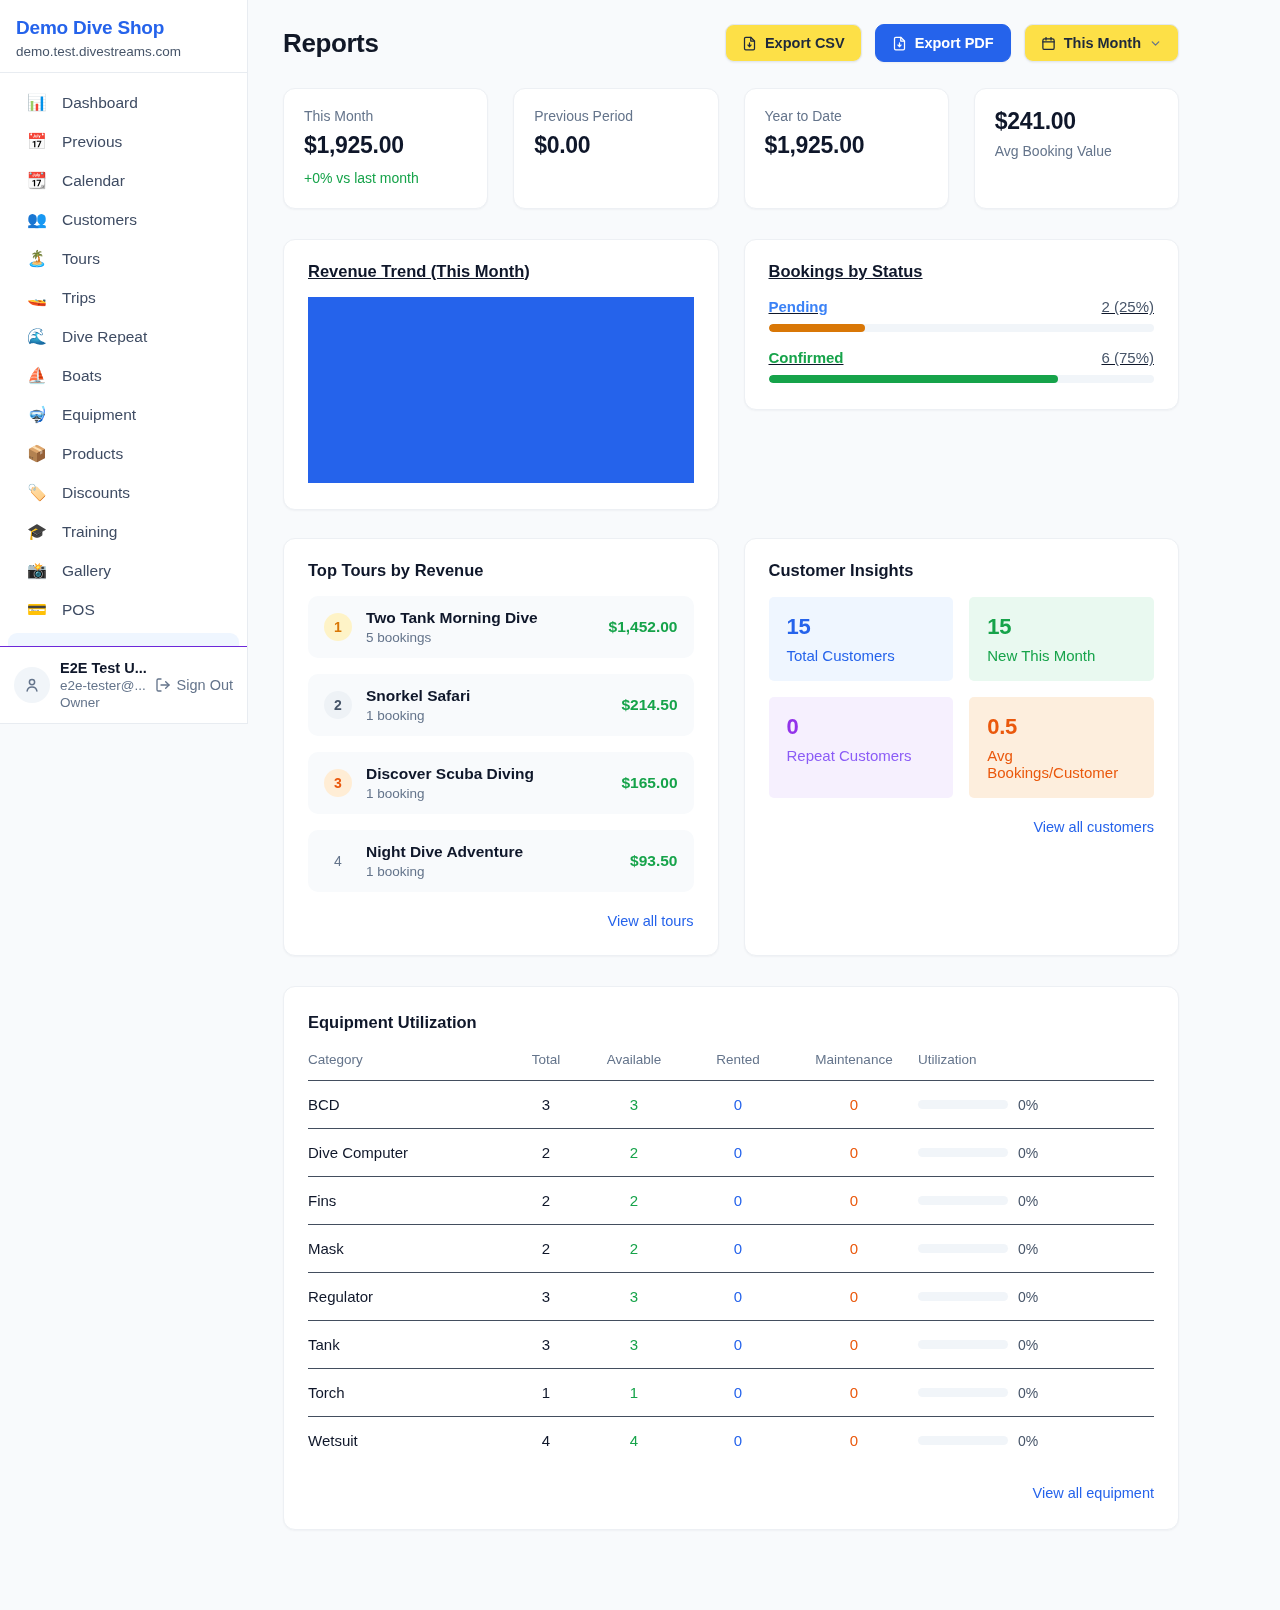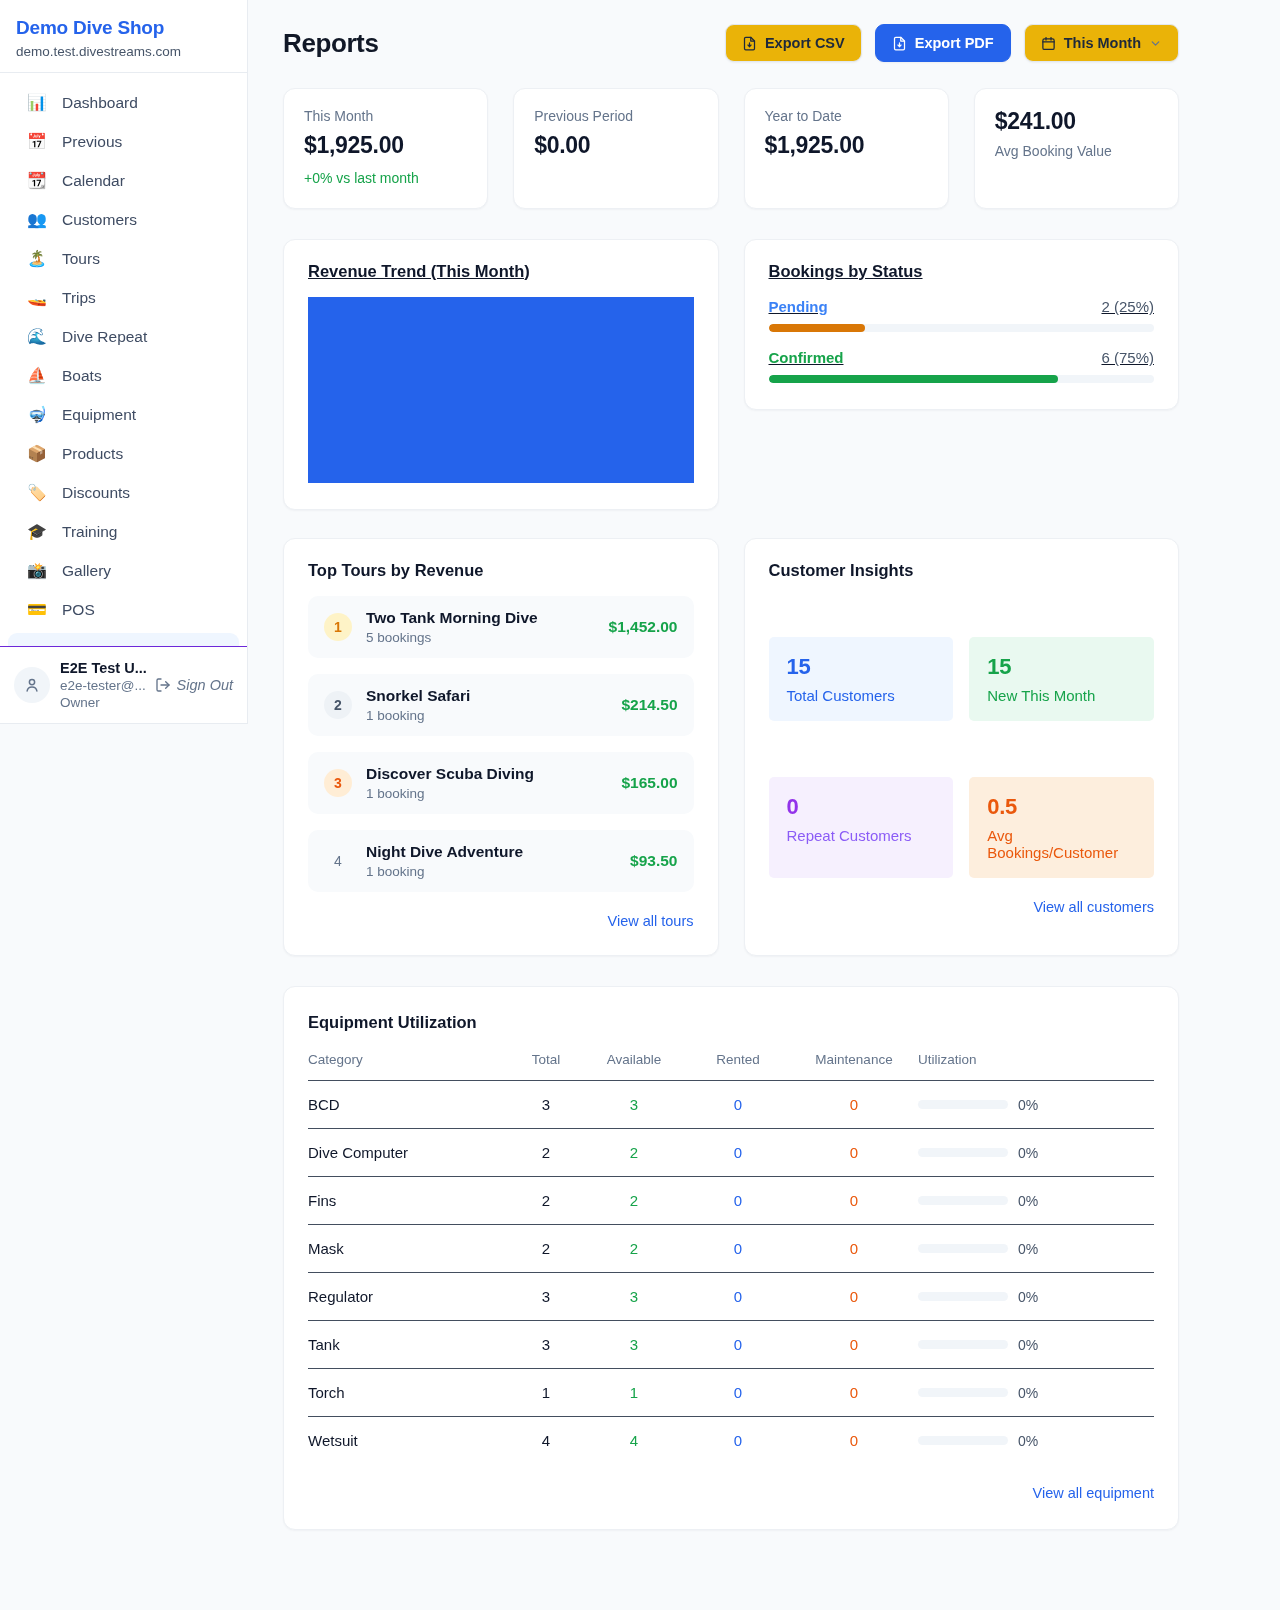--- a/index.html
+++ b/index.html
@@ -27,30 +27,30 @@
   .active-peek { height:13px; margin:4px 8px 0; background:#eff6ff;
     border-radius:9px 9px 0 0; }
   .user-footer { border-top:1px solid #6d28d9; padding:13px 14px; display:flex;
     align-items:center; gap:10px; }
   .avatar { width:36px; height:36px; border-radius:50%; background:#f1f5f9;
     display:flex; align-items:center; justify-content:center; color:#64748b; flex:0 0 36px; }
   .user-meta { min-width:0; }
   .user-name { font-size:14.5px; font-weight:bold; color:#0f172a; white-space:nowrap; }
   .user-email, .user-role { font-size:13.5px; color:#64748b; margin-top:2px; white-space:nowrap; }
   .signout { margin-left:auto; display:flex; align-items:center; gap:6px; color:#64748b;
-    font-size:14.5px; cursor:pointer; white-space:nowrap;font-style:italic; }
+    font-size:14.5px; cursor:pointer; white-space:nowrap; }
 
   
   .main { width:930px; padding:24px 0 60px; margin-left:35px; }
   .page-header { display:flex; align-items:center; justify-content:space-between; margin-bottom:26px; }
   .page-title { font-size:26px; font-weight:bold; letter-spacing:-.4px; color:#111827; }
   .header-actions { display:flex; gap:13px; }
   .btn { display:flex; align-items:center; gap:8px; height:38px; padding:0 16px;
     border-radius:9px; font-size:14.5px; font-weight:bold; cursor:pointer;
-    background:#eab308; border:1px solid #e2e8f0; color:#1e293b;
+    background:#fde047; border:1px solid #e2e8f0; color:#1e293b;
     box-shadow:0 1px 2px rgba(16,24,40,.05); }
   .btn-primary { background:#2563eb; border-color:#2563eb; color:#fff; }
   .btn svg { display:block; }
 
   .card { background:#fff; border:1px solid #edf0f4; border-radius:12px;
     box-shadow:0 1px 2px rgba(16,24,40,.04); }
   .card-title { font-size:16.5px; font-weight:bold; color:#0f172a; }
 
   
   .stats { display:grid; grid-template-columns:repeat(4,1fr); gap:25px; margin-bottom:30px; }
@@ -89,21 +89,21 @@
   .rank-3 { background:#ffedd5; color:#ea580c; }
   .rank-4 { background:transparent; color:#64748b; font-weight:normal; }
   .tour-name { font-size:15.5px; font-weight:bold; color:#0f172a; }
   .tour-sub { font-size:13.5px; color:#64748b; margin-top:3px; }
   .tour-amount { margin-left:auto; font-size:15.5px; font-weight:bold; color:#16a34a; }
   .card-link { display:block; text-align:right; color:#2563eb; font-size:14.5px;
     margin-top:21px; cursor:pointer; text-decoration:none; }
 
   .insights-card { padding:22px 24px 26px; }
   .insights-grid { display:grid; grid-template-columns:1fr 1fr; gap:16px; margin-top:17px; }
-  .tile { border-radius:5px; padding:17px 18px;margin-top:40px; }
+  .tile { border-radius:5px; padding:17px 18px; }
   .tile-value { font-size:22px; font-weight:bold; letter-spacing:-.3px; }
   .tile-label { font-size:15px; margin-top:7px; }
   .tile-blue { background:#eff6ff; } .tile-blue .tile-value,.tile-blue .tile-label { color:#2563eb; }
   .tile-green { background:#e9f9f0; } .tile-green .tile-value,.tile-green .tile-label { color:#16a34a; }
   .tile-purple { background:#f6f0fe; } .tile-purple .tile-value { color:#9333ea; }
   .tile-purple .tile-label { color:#8b5cf6; }
   .tile-orange { background:#fdeedd; } .tile-orange .tile-value,.tile-orange .tile-label { color:#ea580c; }
 
   
   .equipment-card { padding:26px 24px 28px; }

